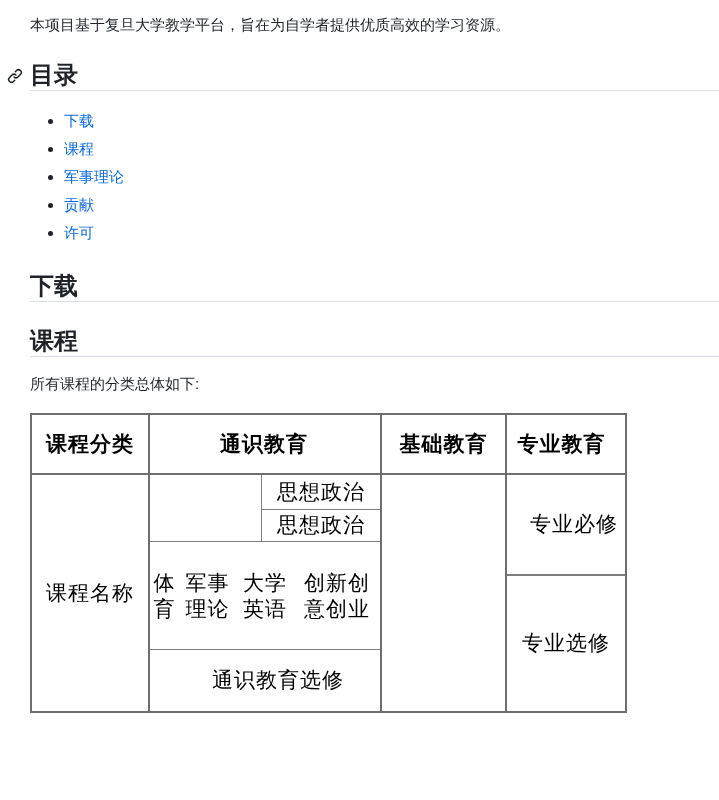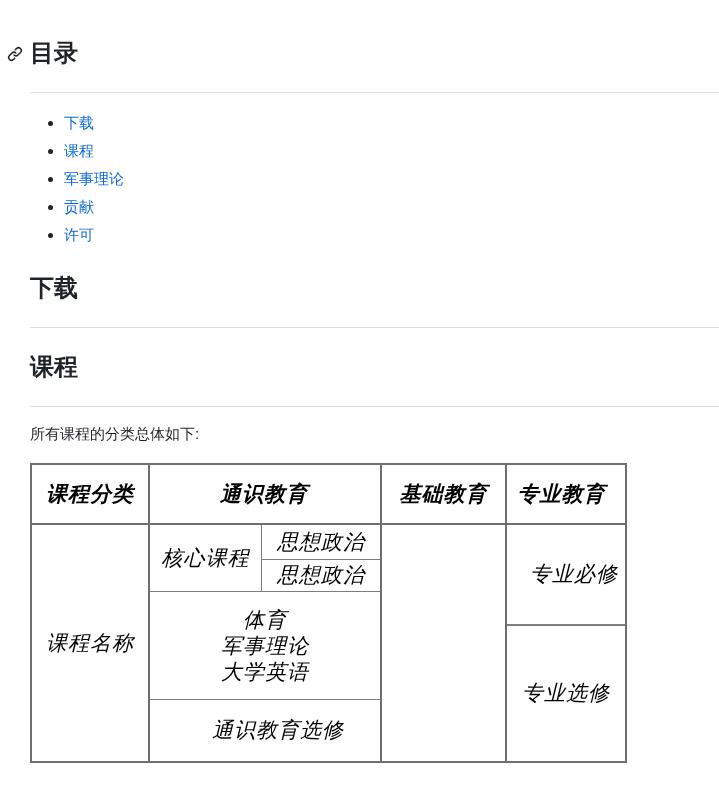--- a/index.html
+++ b/index.html
@@ -15,21 +15,21 @@
     font-size: 15px; line-height: 22px; margin: 0 0 16px 0;
     color: #1f2328;
   }
   .md-p a, .toc-list a {
     color: #0969da; text-decoration: none; cursor: pointer;
   }
 
   h2.md-h2 {
     position: relative;
     font-size: 24px; font-weight: 700; line-height: 30px;
-    margin: 24px 0 16px 0; padding-bottom: 24px;
+    margin: 24px 0 16px 0; padding-bottom: 0;
     border-bottom: 1px solid #d8dee4;
     color: #1f2328;
   }
   .anchor-wrap {
     position: absolute; left: -24px; top: 7px; width: 18px; height: 18px;
     display: inline-flex; align-items: center; justify-content: center;
     cursor: pointer;
   }
   .anchor-wrap svg { fill: #1f2328; }
 
@@ -48,31 +48,32 @@
     border: 2px solid #6e6e6e;
     background: #ffffff;
     font-family: "Liberation Serif", "DejaVu Serif", serif;
   }
   .gline { position: absolute; background: #6e6e6e; }
   .gline.thin { background: #7d7d7d; }
   .tcell {
     position: absolute; display: flex;
     align-items: center; justify-content: center;
     font-size: 21px; color: #000000; text-align: center;
-    letter-spacing: 1px; line-height: 1.25; font-style: italic;
+    letter-spacing: 1px; line-height: 1.25;
   }
   .tcell.th { font-weight: 700; }
-  .tcell.multi { flex-direction: column; }
+  .tcell.multi { }
   .tcell.multi div { line-height: 26px; }
 </style>
 </head>
 <body>
 
 <div class="page">
 
+  <p class="md-p">本项目基于复旦大学教学平台，旨在为自学者提供优质高效的学习资源。</p>
 
   <h2 class="md-h2">
     <span class="anchor-wrap">
       <span style="display:inline-flex;">
         <svg width="16" height="16" viewBox="0 0 16 16" aria-hidden="true">
           <path d="M7.775 3.275a.75.75 0 0 0 1.06 1.06l1.25-1.25a2 2 0 1 1 2.83 2.83l-2.5 2.5a2 2 0 0 1-2.83 0 .75.75 0 0 0-1.06 1.06 3.5 3.5 0 0 0 4.95 0l2.5-2.5a3.5 3.5 0 0 0-4.95-4.95l-1.25 1.25Zm-4.69 9.64a2 2 0 0 1 0-2.83l2.5-2.5a2 2 0 0 1 2.83 0 .75.75 0 0 0 1.06-1.06 3.5 3.5 0 0 0-4.95 0l-2.5 2.5a3.5 3.5 0 0 0 4.95 4.95l1.25-1.25a.75.75 0 0 0-1.06-1.06l-1.25 1.25a2 2 0 0 1-2.83 0Z"></path>
         </svg>
       </span>
     </span>
     <span>目录</span>
@@ -108,27 +109,27 @@
     <div class="gline thin" style="left:118px; top:126px; width:230px; height:1px;"></div>
     <div class="gline thin" style="left:475px; top:159px; width:118px; height:2px;"></div>
     <div class="gline thin" style="left:118px; top:234px; width:230px; height:1px;"></div>
 
     <div class="tcell th" style="left:0; top:0; width:116px; height:58px;">课程分类</div>
     <div class="tcell th" style="left:118px; top:0; width:228px; height:58px;">通识教育</div>
     <div class="tcell th" style="left:350px; top:0; width:123px; height:58px;">基础教育</div>
     <div class="tcell th" style="left:475px; top:0; width:109px; height:58px;">专业教育</div>
 
     <div class="tcell" style="left:0; top:60px; width:116px; height:236px;">课程名称</div>
-    <div class="tcell" style="left:118px; top:60px; width:111px; height:66px;">核心课程</div>
     <div class="tcell" style="left:230px; top:60px; width:118px; height:34px;">思想政治</div>
     <div class="tcell" style="left:230px; top:95px; width:118px; height:31px;">思想政治</div>
     <div class="tcell multi" style="left:118px; top:127px; width:230px; height:107px;">
       <div>体育</div>
       <div>军事理论</div>
       <div>大学英语</div>
+      <div>创新创意创业</div>
     </div>
     <div class="tcell" style="left:118px; top:235px; width:256px; height:61px;">通识教育选修</div>
     <div class="tcell" style="left:350px; top:60px; width:123px; height:236px;"></div>
     <div class="tcell" style="left:475px; top:60px; width:118px; height:99px;margin-left:8px;">专业必修</div>
     <div class="tcell" style="left:475px; top:161px; width:118px; height:135px;">专业选修</div>
   </div>
 
 </div>
 
 </body></html>

